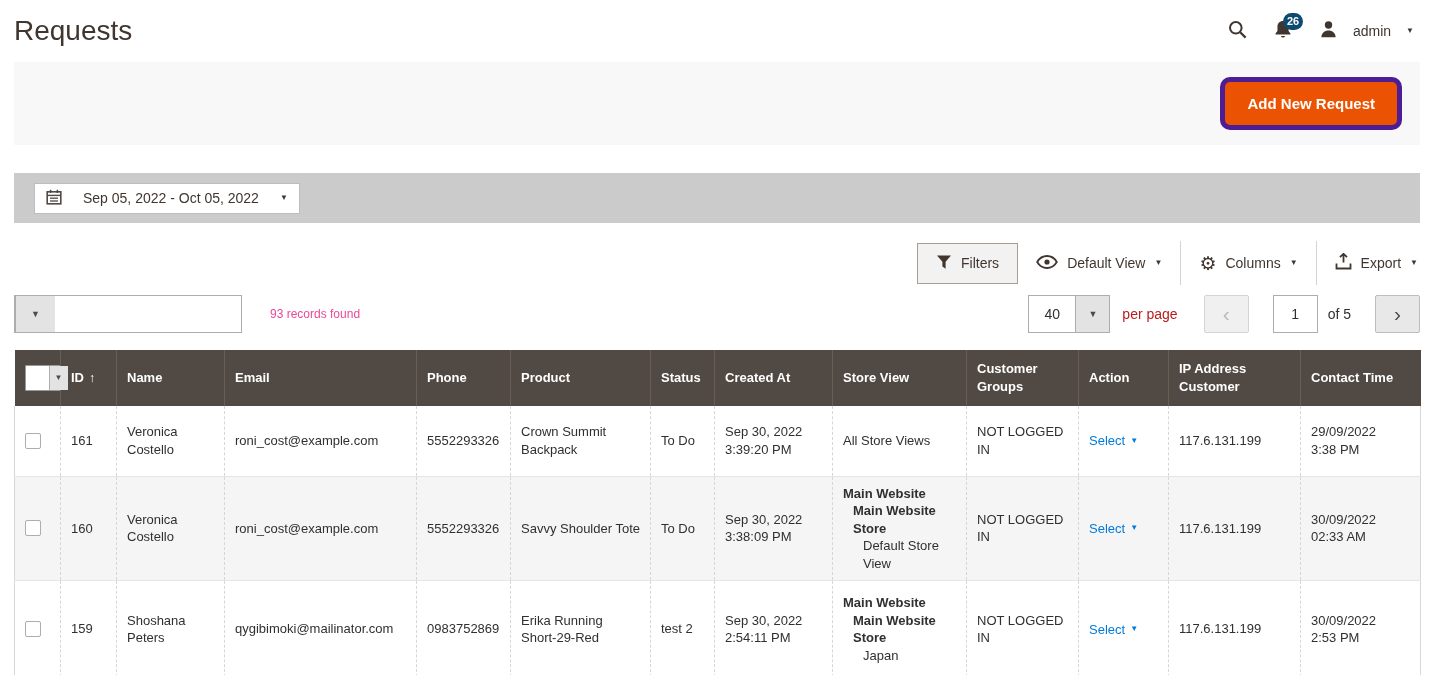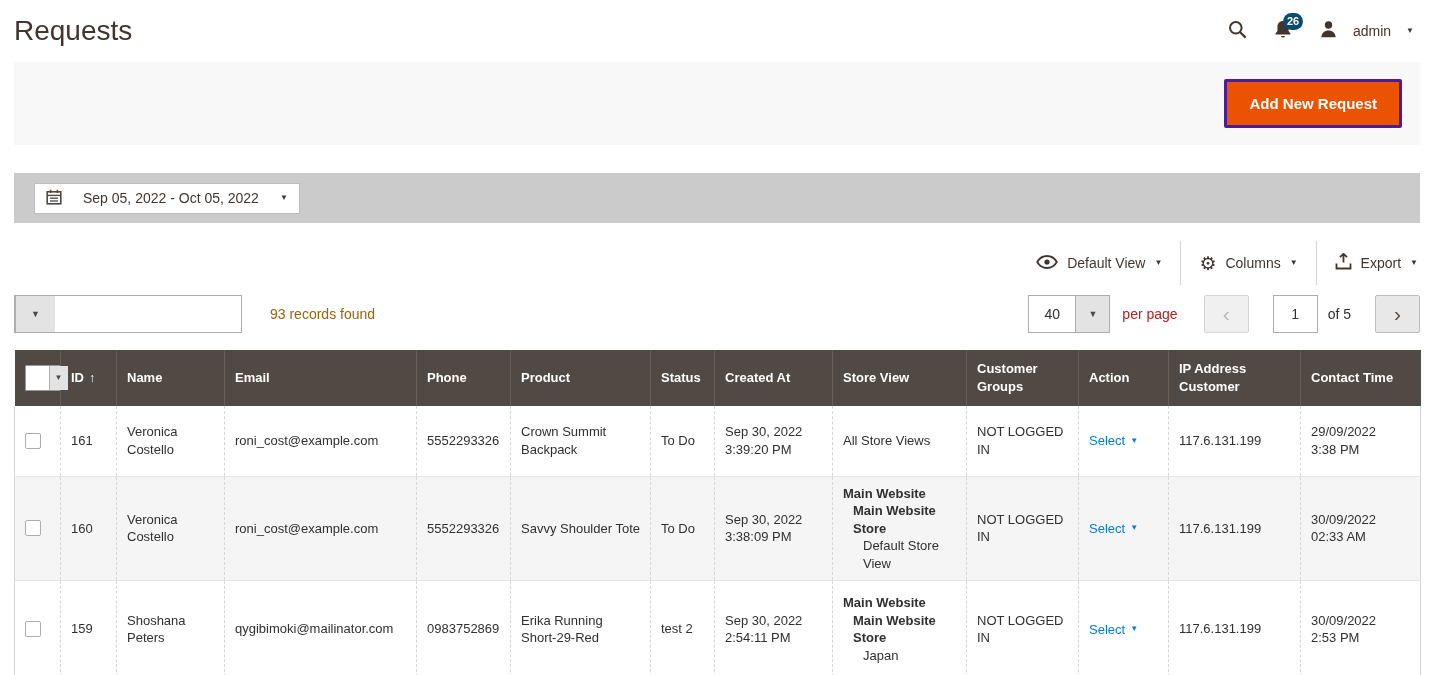--- a/index.html
+++ b/index.html
@@ -13,21 +13,21 @@
   .page-title { font-size:28px; font-weight:400; color:#41362f; }
   .header-actions { display:flex; align-items:center; gap:26px; padding-right:6px; }
   .icon-btn { background:none; border:none; cursor:pointer; position:relative; display:flex; align-items:center; }
   .badge { position:absolute; top:-7px; left:10px; background:#0c4a6e; color:#fff; font-size:11px; font-weight:700;
     min-width:20px; height:17px; line-height:17px; border-radius:9px; padding:0 4px; }
   .admin-btn { display:flex; align-items:center; gap:15px; font-size:14px; color:#41362f; }
   .caret { font-size:8px; color:#41362f; line-height:1; }
 
   
   .actions-band { background:#f8f8f8; height:83px; display:flex; align-items:center; justify-content:flex-end; padding:0 18px; }
-  .add-new-btn { background:#eb5202; color:#fff; border:3px solid #4c1d95; border-radius:2px;
+  .add-new-btn { background:#eb5202; color:#fff; border:5px solid #4c1d95; border-radius:10px;
     font-size:15px; font-weight:700; padding:13px 22px; cursor:pointer; font-family:inherit; }
 
   
   .date-bar { background:#cbcbcb; height:50px; margin-top:28px; display:flex; align-items:center; padding:0 20px; }
   .date-range-btn { background:#fff; border:1px solid #bdbdbd; height:31px; display:flex; align-items:center; gap:21px;
     padding:0 11px; font-size:14px; color:#41362f; cursor:pointer; font-family:inherit; }
 
   
   .grid-toolbar { margin-top:18px; display:flex; align-items:center; justify-content:flex-end; gap:18px; height:44px; padding-right:2px; }
   .tb-btn { background:none; border:none; display:flex; align-items:center; gap:9px; font-size:14px; color:#41362f;
@@ -38,21 +38,21 @@
 
   
   .grid-controls { margin-top:8px; display:flex; align-items:center; justify-content:space-between; height:42px; }
   .controls-left, .controls-right { display:flex; align-items:center; }
   .select-box { display:flex; align-items:stretch; border:1px solid #adadad; background:#fff; height:38px; cursor:pointer; }
   .select-label { display:flex; align-items:center; padding:0 14px; font-size:14px; color:#555; }
   .select-arrow { width:40px; background:#e3e3e3; border-left:1px solid #adadad; display:flex; align-items:center; justify-content:center; }
   .select-arrow .caret { font-size:9px; color:#514943; }
   .actions-select { width:228px; }
   .actions-select .select-label { flex:1; }
-  .records-found { margin-left:28px; font-size:14px; color:#a16207; }
+  .records-found { margin-left:28px; font-size:12px; color:#ec4899; }
   .per-page-select { width:82px; }
   .per-page-select .select-label { flex:1; justify-content:center; color:#303030; }
   .per-page-select .select-arrow { width:34px; }
   .per-page-label { margin:0 26px 0 12px; font-size:14px; color:#b91c1c; }
   .pg-btn { width:45px; height:38px; background:#e8e8e8; border:1px solid #bdbdbd; border-radius:2px;
     font-size:21px; color:#514943; cursor:pointer; display:flex; align-items:center; justify-content:center; font-family:inherit; }
   .pg-btn.disabled { background:#f0f0f0; border-color:#d4d4d4; color:#b8b8b8; cursor:default; }
   .page-input { width:45px; height:38px; border:1px solid #adadad; text-align:center; font-size:14px; color:#303030;
     margin:0 10px 0 24px; font-family:inherit; }
   .of-pages { font-size:14px; color:#303030; margin-right:24px; }
@@ -136,20 +136,28 @@
             <line x1="4" y1="9.2" x2="12" y2="9.2" stroke="#514943" stroke-width="1.3"></line>
             <line x1="4" y1="12" x2="12" y2="12" stroke="#514943" stroke-width="1.3"></line>
           </svg>
       </span>
       <span>Sep 05, 2022 - Oct 05, 2022</span>
       <span class="caret">▼</span>
     </button>
   </div>
 
   <div class="grid-toolbar">
+    <button class="tb-btn filters-btn">
+      <span>
+        <svg width="16" height="16" viewBox="0 0 16 16">
+            <path d="M1 1.5h14L9.6 7.8v7L6.4 12.5V7.8z" fill="#41362f"></path>
+          </svg>
+      </span>
+      <span>Filters</span>
+    </button>
     <button class="tb-btn">
       <span>
         <svg width="22" height="16" viewBox="0 0 22 16">
             <path d="M11 2C6 2 2.6 5.6 1.2 8c1.4 2.4 4.8 6 9.8 6s8.4-3.6 9.8-6C19.4 5.6 16 2 11 2z" fill="none" stroke="#41362f" stroke-width="1.8"></path>
             <circle cx="11" cy="8" r="2.6" fill="#41362f"></circle>
           </svg>
       </span>
       <span>Default View</span>
       <span class="caret">▼</span>
     </button>

